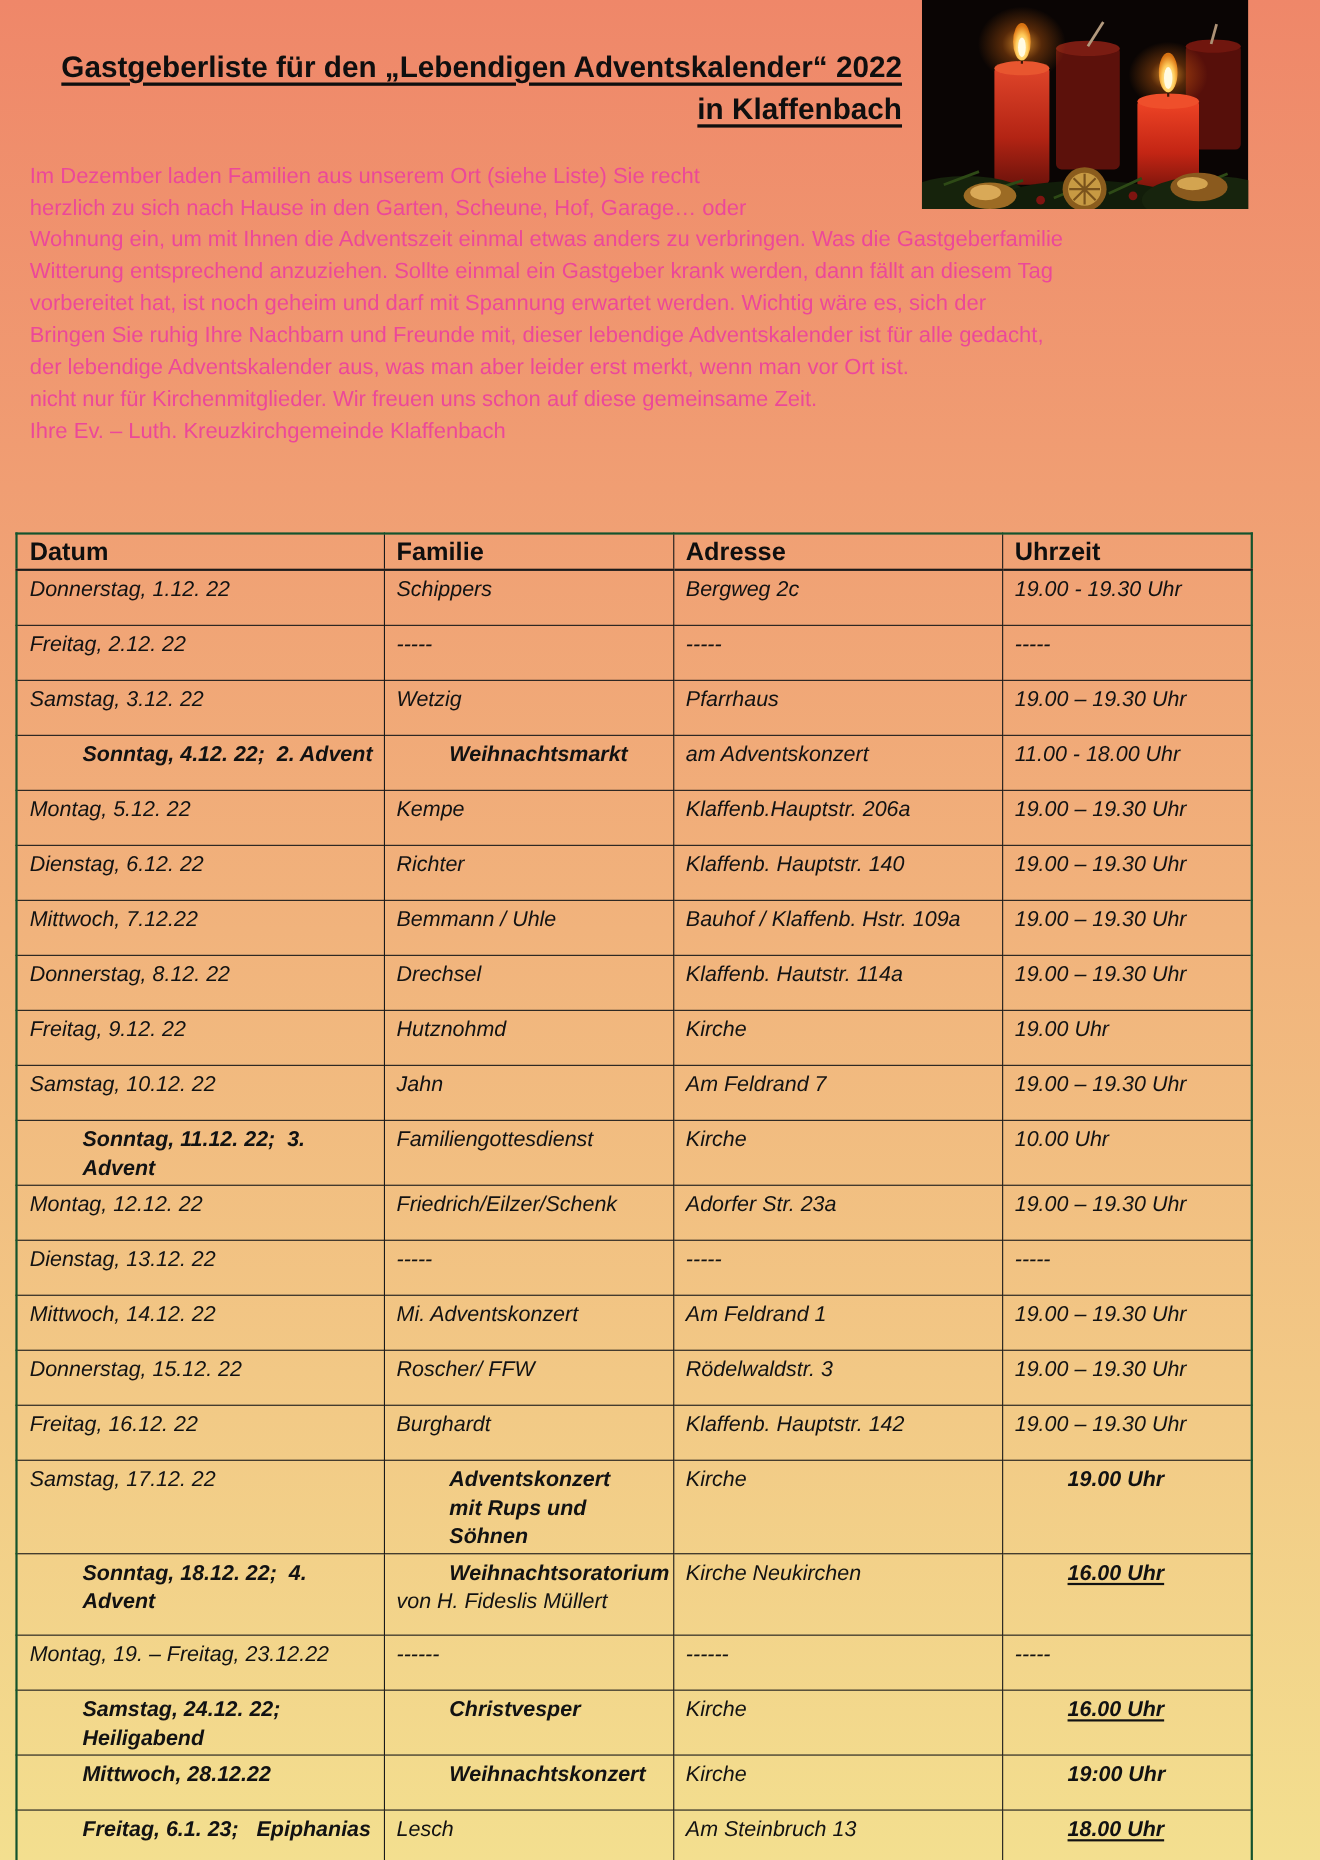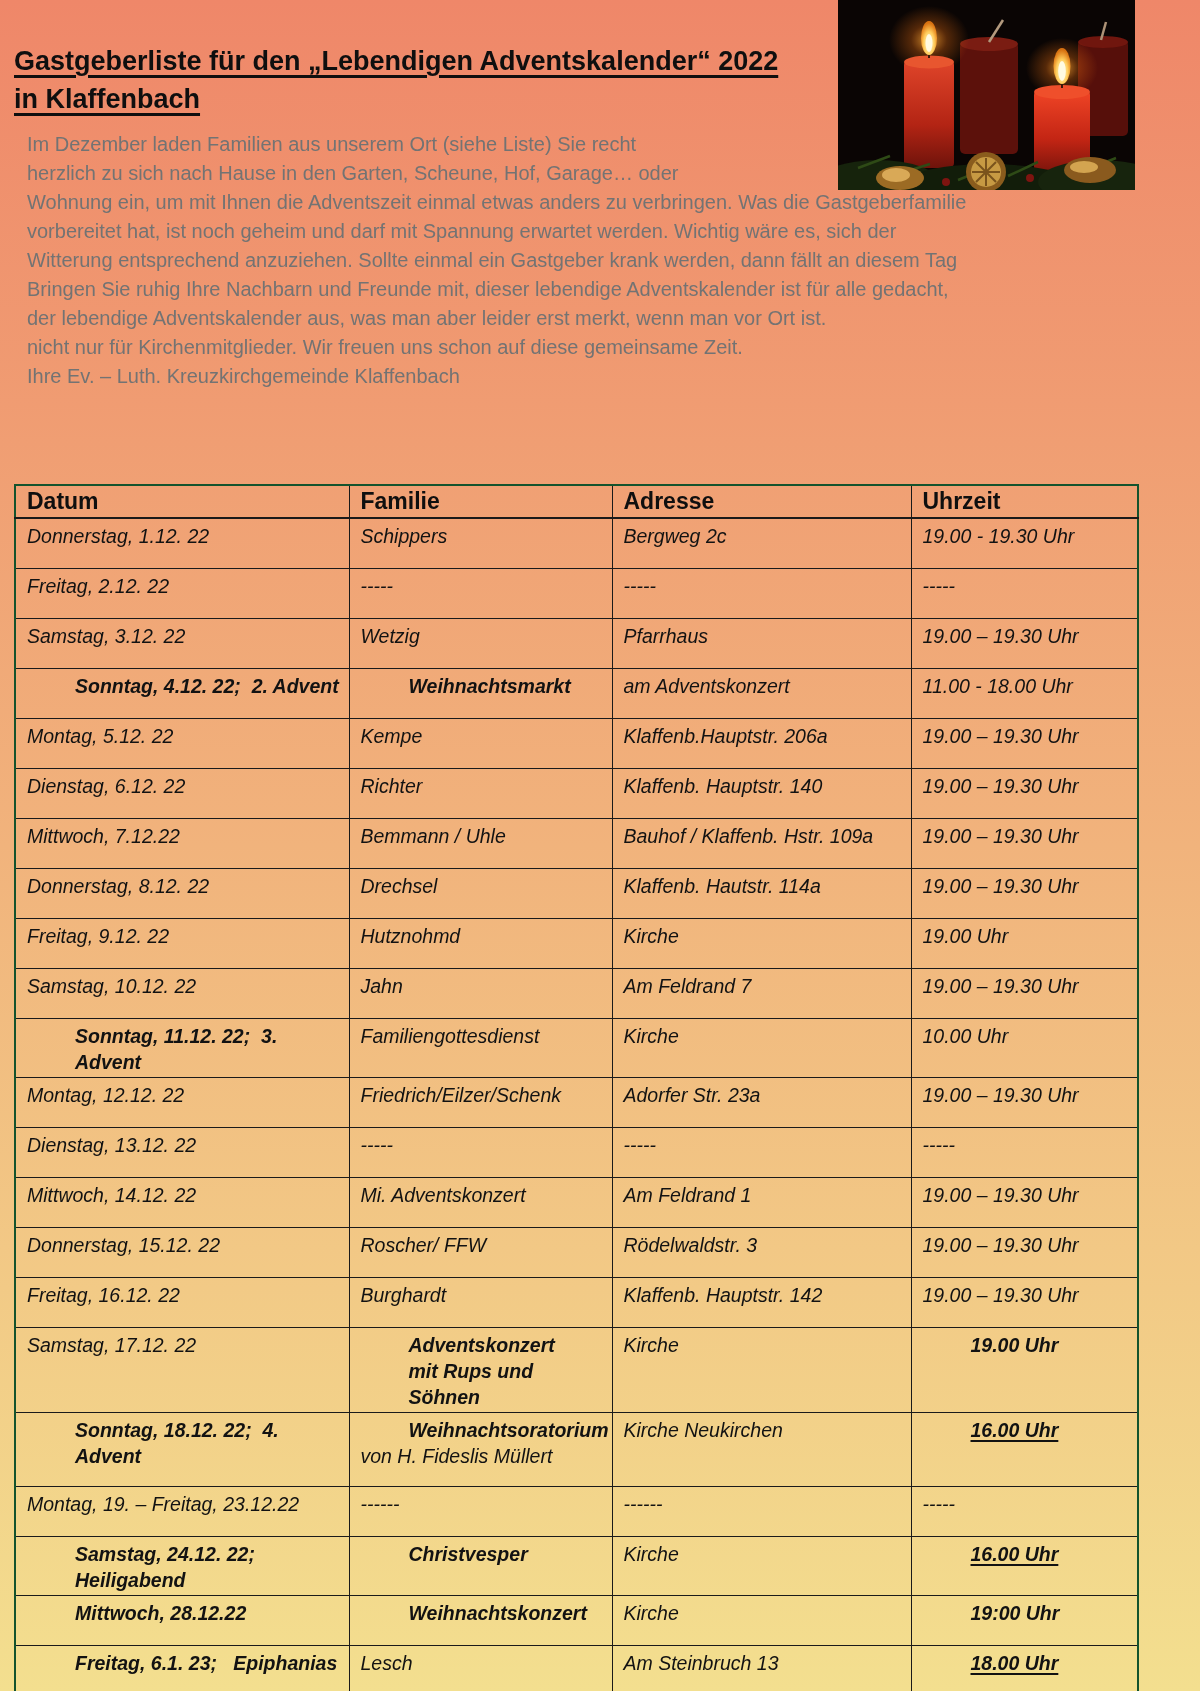--- a/index.html
+++ b/index.html
@@ -8,40 +8,40 @@
     background:linear-gradient(180deg,#ef8769 0%,#f3df8f 100%);
     font-family:"Liberation Sans","DejaVu Sans",sans-serif;
     color:#121212;
     overflow:hidden;
   }
   .page{position:relative;width:1200px;height:1691px;}
 
   
   .title{
     position:absolute;top:42px;left:14px;width:806px;
-    text-align:left;font-weight:bold;font-size:27px;line-height:38px;
+    text-align:right;font-weight:bold;font-size:27px;line-height:38px;
     color:#0f0f0f;
   }
   .title .tl{
     text-decoration:underline;
     text-decoration-thickness:2.5px;
     text-underline-offset:5px;
     white-space:nowrap;
   }
 
   
   .photo{
     position:absolute;left:838px;top:0;width:297px;height:190px;
     overflow:hidden;
   }
 
   
   .intro{
-    position:absolute;top:130px;left:27px;width:1080px;
-    font-size:20px;line-height:29px;color:#737373;
+    position:absolute;top:146px;left:27px;width:1080px;
+    font-size:20px;line-height:29px;color:#ec4899;
   }
   .intro .iline{white-space:pre;}
 
   
   table.schedule{
     position:absolute;top:484px;left:14px;
     width:1123px;table-layout:fixed;
     border-collapse:collapse;
     border:2px solid #14532d;
   }
@@ -144,22 +144,22 @@
 
   <div class="title">
     <div class="tl">Gastgeberliste für den „Lebendigen Adventskalender“ 2022</div>
     <div class="tl">in Klaffenbach</div>
   </div>
 
   <div class="intro">
       <div class="iline">Im Dezember laden Familien aus unserem Ort (siehe Liste) Sie recht</div>
       <div class="iline">herzlich zu sich nach Hause in den Garten, Scheune, Hof, Garage… oder</div>
       <div class="iline">Wohnung ein, um mit Ihnen die Adventszeit einmal etwas anders zu verbringen. Was die Gastgeberfamilie</div>
+      <div class="iline">Witterung entsprechend anzuziehen. Sollte einmal ein Gastgeber krank werden, dann fällt an diesem Tag</div>
       <div class="iline">vorbereitet hat, ist noch geheim und darf mit Spannung erwartet werden. Wichtig wäre es, sich der</div>
-      <div class="iline">Witterung entsprechend anzuziehen. Sollte einmal ein Gastgeber krank werden, dann fällt an diesem Tag</div>
       <div class="iline">Bringen Sie ruhig Ihre Nachbarn und Freunde mit, dieser lebendige Adventskalender ist für alle gedacht,</div>
       <div class="iline">der lebendige Adventskalender aus, was man aber leider erst merkt, wenn man vor Ort ist.</div>
       <div class="iline">nicht nur für Kirchenmitglieder. Wir freuen uns schon auf diese gemeinsame Zeit.</div>
       <div class="iline">Ihre Ev. – Luth. Kreuzkirchgemeinde Klaffenbach</div>
     </div>
 
   <table class="schedule">
     <colgroup>
       <col style="width:334px">
       <col style="width:263px">

